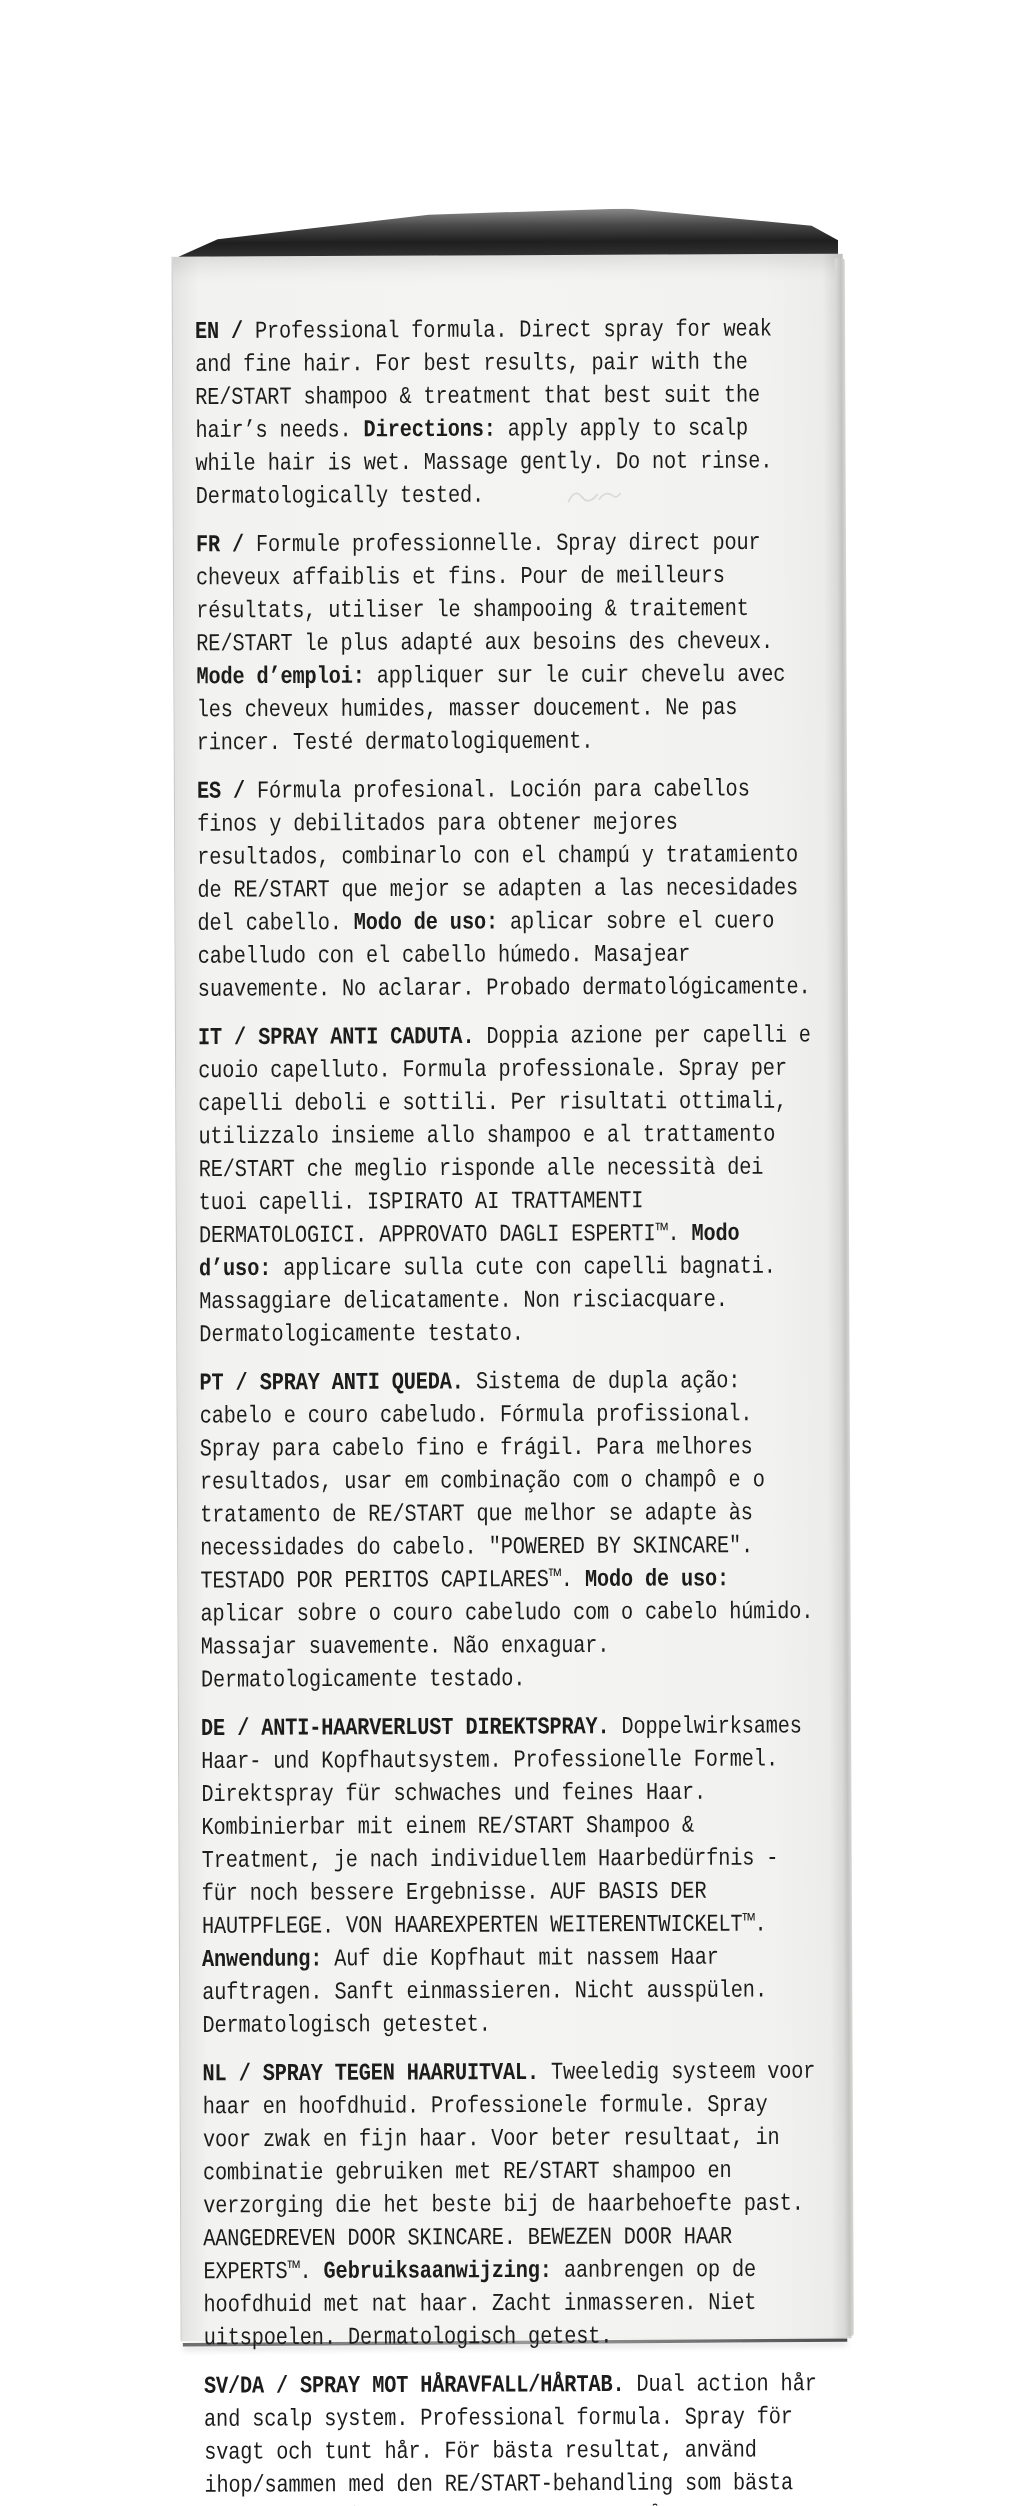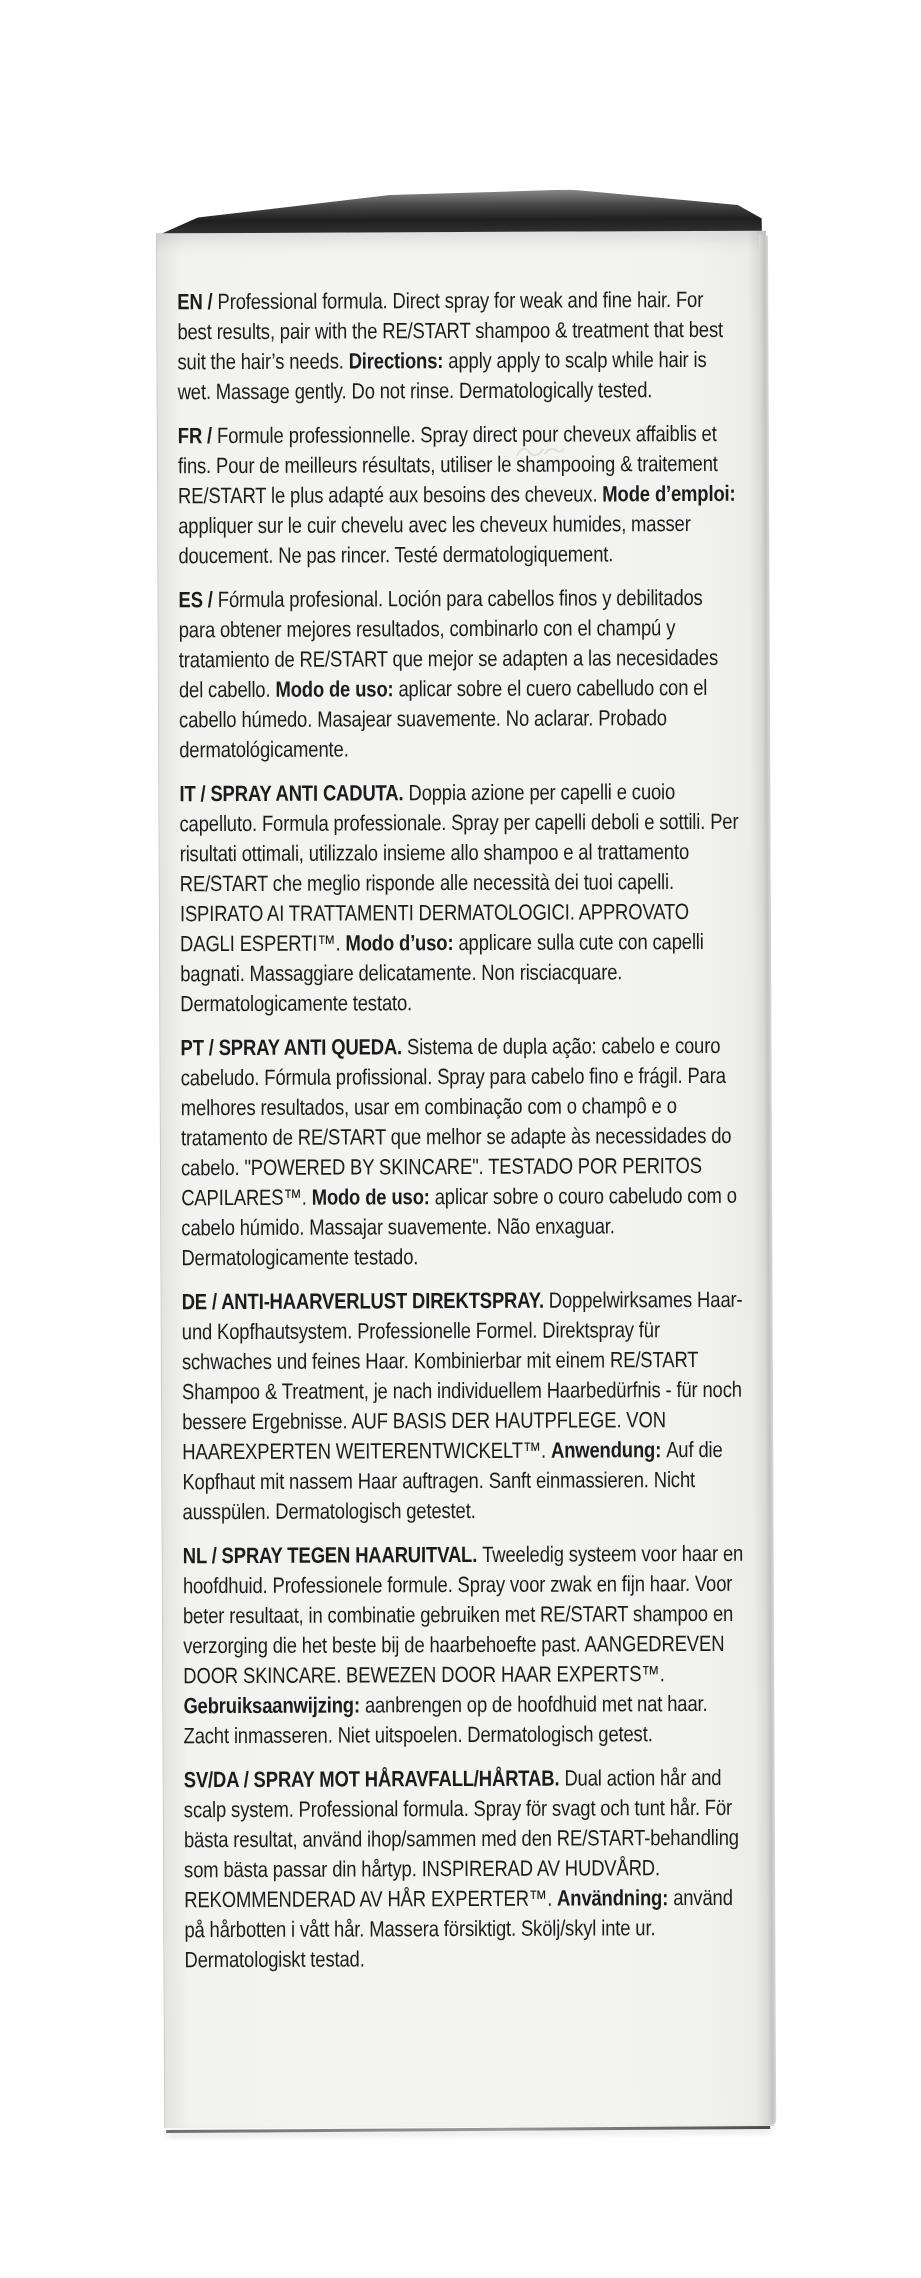--- a/index.html
+++ b/index.html
@@ -3,21 +3,21 @@
 <meta charset="utf-8">
 <style>
   :root{
     --bg:#ffffff; --face:#f2f2f1; --face-edge:#e3e3e1; --flap-dark:#1f1f1f;
     --flap-mid:#4a4a4a; --flap-light:#8a8a8a; --edge-strip:#cfcfcd; --ink:#1c1c1c;
   }
   *{margin:0;padding:0;box-sizing:border-box;}
   html,body{background:var(--bg);}
   .stage{
     position:relative;width:921px;height:2278px;background:var(--bg);
-    overflow:hidden;font-family:Liberation Sans, sans-serif;
+    overflow:hidden;font-family:Liberation Mono, monospace;
   }
   .box{
     position:absolute;left:160px;top:190px;width:610px;height:1945px;
     transform:rotate(-0.25deg);transform-origin:50% 50%;
   }
   .flap{
     position:absolute;left:6px;right:4px;top:0;height:48px;
     background:linear-gradient(180deg,var(--flap-light) 0%,var(--flap-mid) 30%,var(--flap-dark) 62%,#383838 100%);
     clip-path:polygon(0% 88%,6% 55%,38% 10%,68% 0%,96% 34%,100% 62%,100% 92%,97% 100%,2% 100%);
   }

